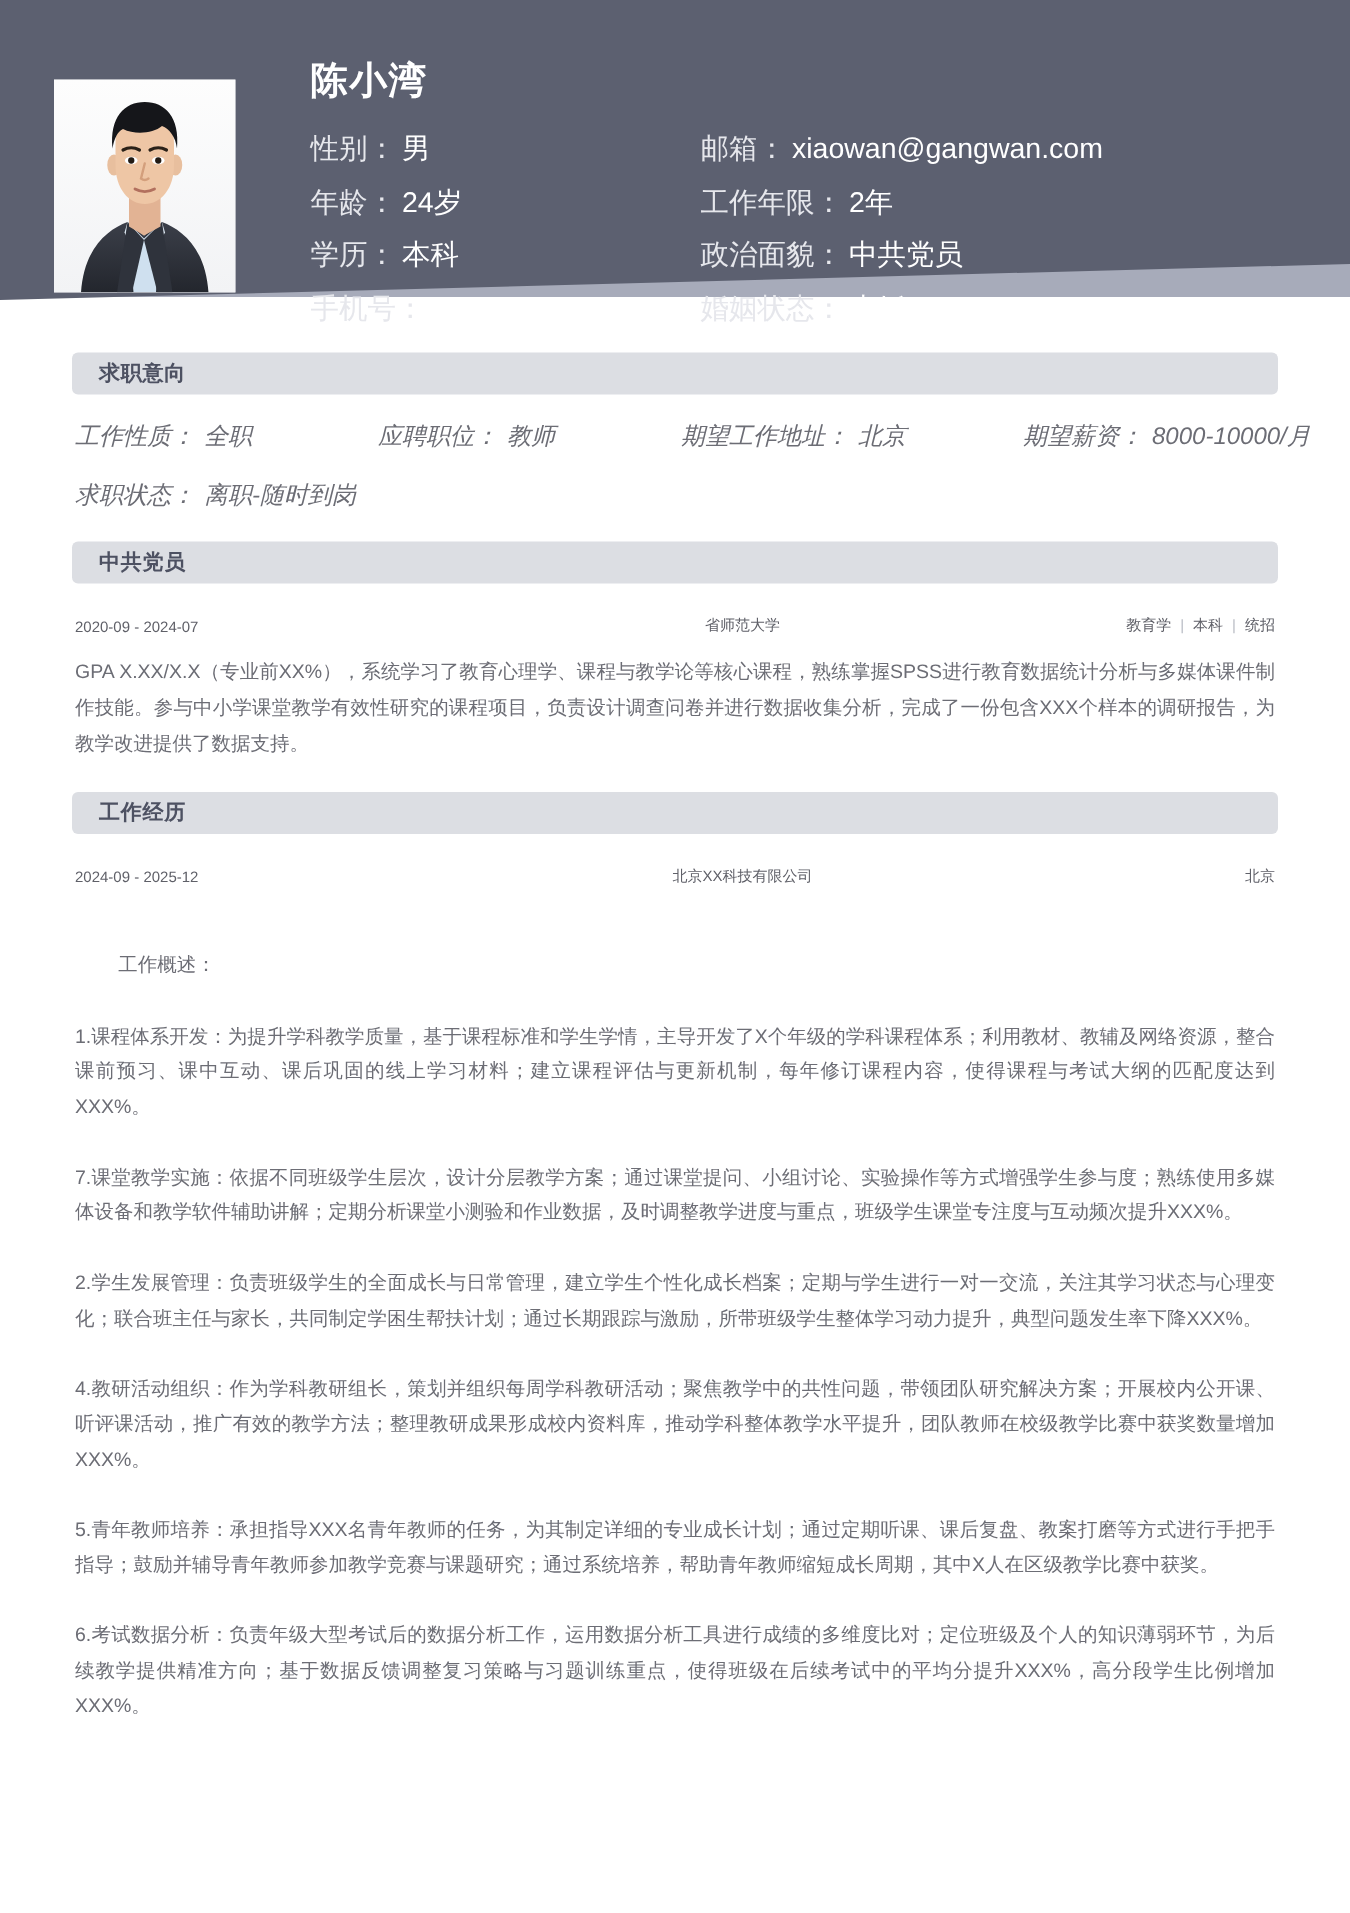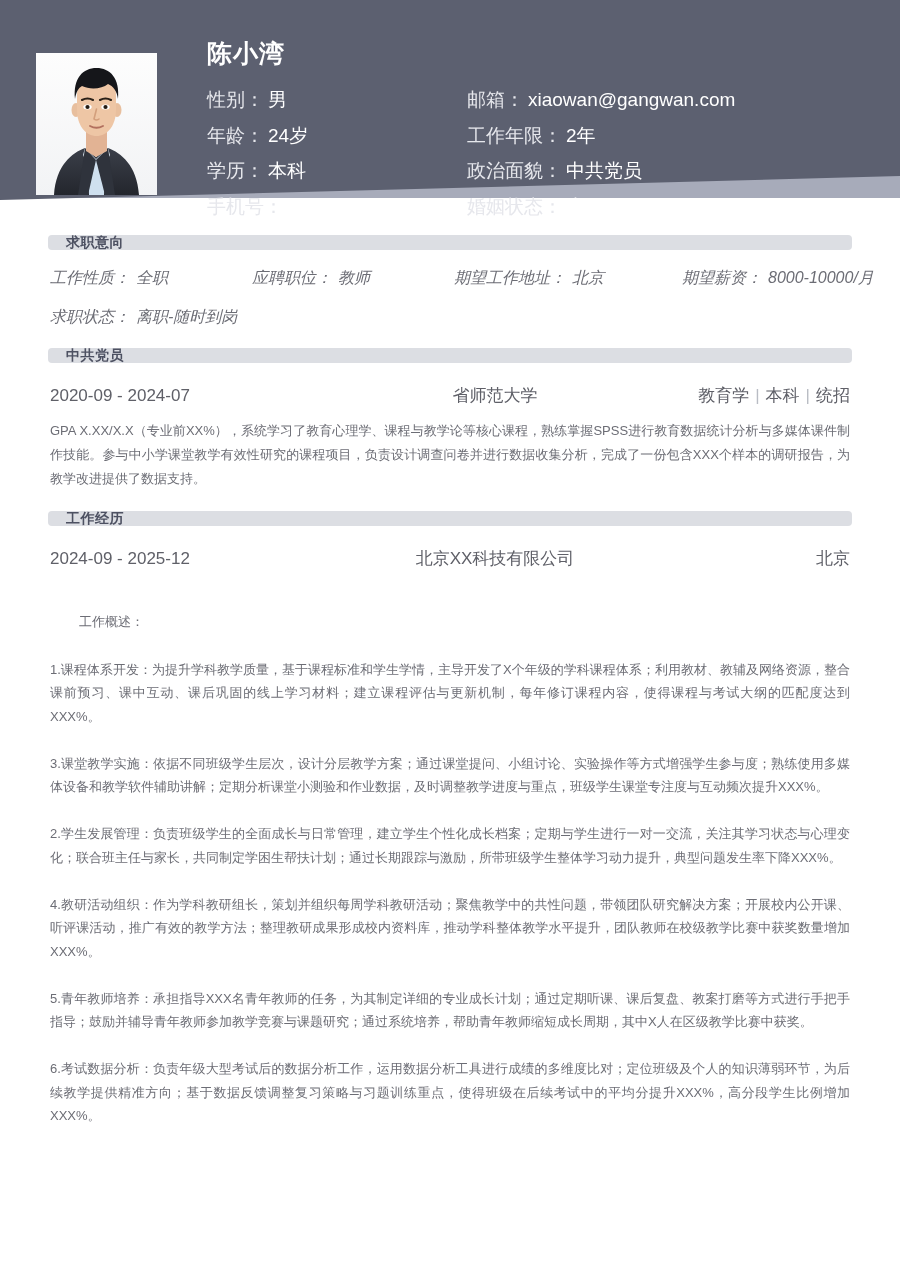--- a/index.html
+++ b/index.html
@@ -72,39 +72,39 @@
   }
   .info-item .lbl { color: #e6e7ec; }
   .info-item .val { color: #ffffff; margin-left: 4px; }
 
   
   .content { padding: 0 48px 0 48px; }
 
   .section-head {
     background: #dcdee3;
     border-radius: 4px;
-    height: 15px;
+    height: 28px;
     display: flex;
     align-items: center;
     padding-left: 18px;
     margin-top: 20px;
   }
   .section-head-title {
     font-size: 14px;
     font-weight: bold;
     color: #4d5162;
     letter-spacing: 0.5px;
   }
 
   .block { padding: 0 2px; }
 
   .row3 {
     display: flex;
-    align-items: center;
-    font-size: 17px;
+    align-items: flex-end;
+    font-size: 10px;
     color: #5f6068;
     margin-top: 21px;
   }
   .row3 .c-left   { flex: 0 0 330px; }
   .row3 .c-mid    { flex: 1; text-align: center; }
   .row3 .c-right  { flex: 0 0 240px; text-align: right; }
   .sep { color: #b9bcc4; margin: 0 6px; }
 
   .fieldrow {
     display: flex;
@@ -282,21 +282,21 @@
     <div class="block">
       <div class="row3">
         <div class="c-left">2024-09 - 2025-12</div>
         <div class="c-mid">北京XX科技有限公司</div>
         <div class="c-right">北京</div>
       </div>
 
       <div class="plain-block">
         <span style="display: inline; font-family: Liberation Mono, monospace;">工作概述：</span>
         <br><span style="display: inline;">1.课程体系开发：为提升学科教学质量，基于课程标准和学生学情，主导开发了X个年级的学科课程体系；利用教材、教辅及网络资源，整合课前预习、课中互动、课后巩固的线上学习材料；建立课程评估与更新机制，每年修订课程内容，使得课程与考试大纲的匹配度达到XXX%。</span>
-        <br><span style="display: inline;">3.课堂教学实施：依据不同班级学生层次，设计分层教学方案；通过课堂提问、小组讨论、实验操作等方式增强学生参与度；熟练使用多媒体设备和教学软件辅助讲解；定期分析课堂小测验和作业数据，及时调整教学进度与重点，班级学生课堂专注度与互动频次提升XXX%。</span>
+        <br><span style="display: inline;">7.课堂教学实施：依据不同班级学生层次，设计分层教学方案；通过课堂提问、小组讨论、实验操作等方式增强学生参与度；熟练使用多媒体设备和教学软件辅助讲解；定期分析课堂小测验和作业数据，及时调整教学进度与重点，班级学生课堂专注度与互动频次提升XXX%。</span>
         <br><span style="display: inline;">2.学生发展管理：负责班级学生的全面成长与日常管理，建立学生个性化成长档案；定期与学生进行一对一交流，关注其学习状态与心理变化；联合班主任与家长，共同制定学困生帮扶计划；通过长期跟踪与激励，所带班级学生整体学习动力提升，典型问题发生率下降XXX%。</span>
         <br><span style="display: inline;">4.教研活动组织：作为学科教研组长，策划并组织每周学科教研活动；聚焦教学中的共性问题，带领团队研究解决方案；开展校内公开课、听评课活动，推广有效的教学方法；整理教研成果形成校内资料库，推动学科整体教学水平提升，团队教师在校级教学比赛中获奖数量增加XXX%。</span>
         <br><span style="display: inline;">5.青年教师培养：承担指导XXX名青年教师的任务，为其制定详细的专业成长计划；通过定期听课、课后复盘、教案打磨等方式进行手把手指导；鼓励并辅导青年教师参加教学竞赛与课题研究；通过系统培养，帮助青年教师缩短成长周期，其中X人在区级教学比赛中获奖。</span>
         <br><span style="display: inline;">6.考试数据分析：负责年级大型考试后的数据分析工作，运用数据分析工具进行成绩的多维度比对；定位班级及个人的知识薄弱环节，为后续教学提供精准方向；基于数据反馈调整复习策略与习题训练重点，使得班级在后续考试中的平均分提升XXX%，高分段学生比例增加XXX%。</span>
         <br>
       </div>
 
     </div>
 
   </div>

